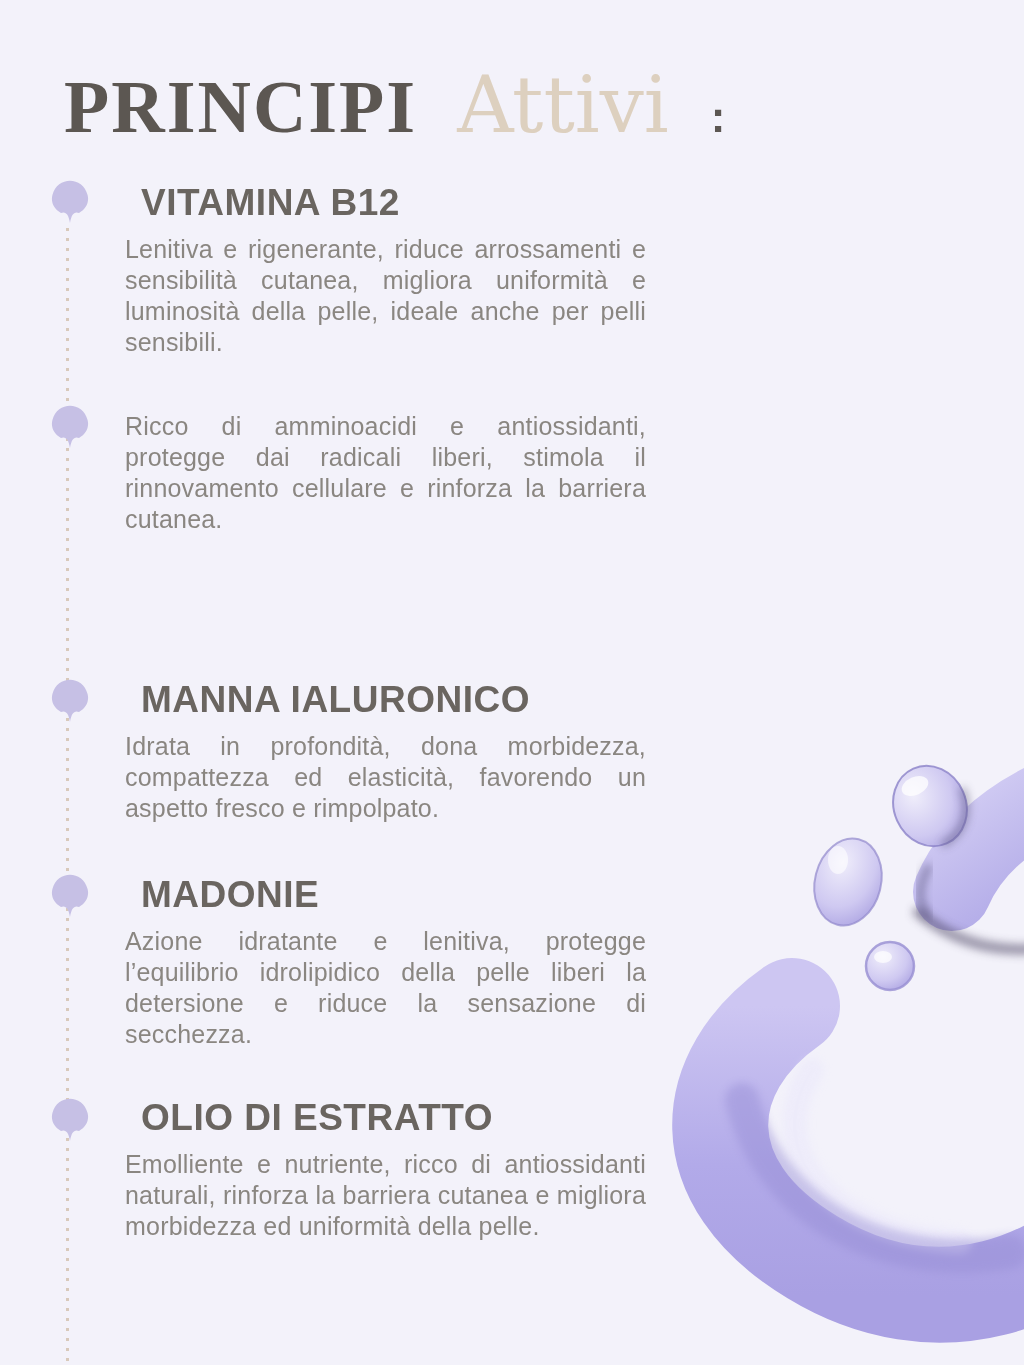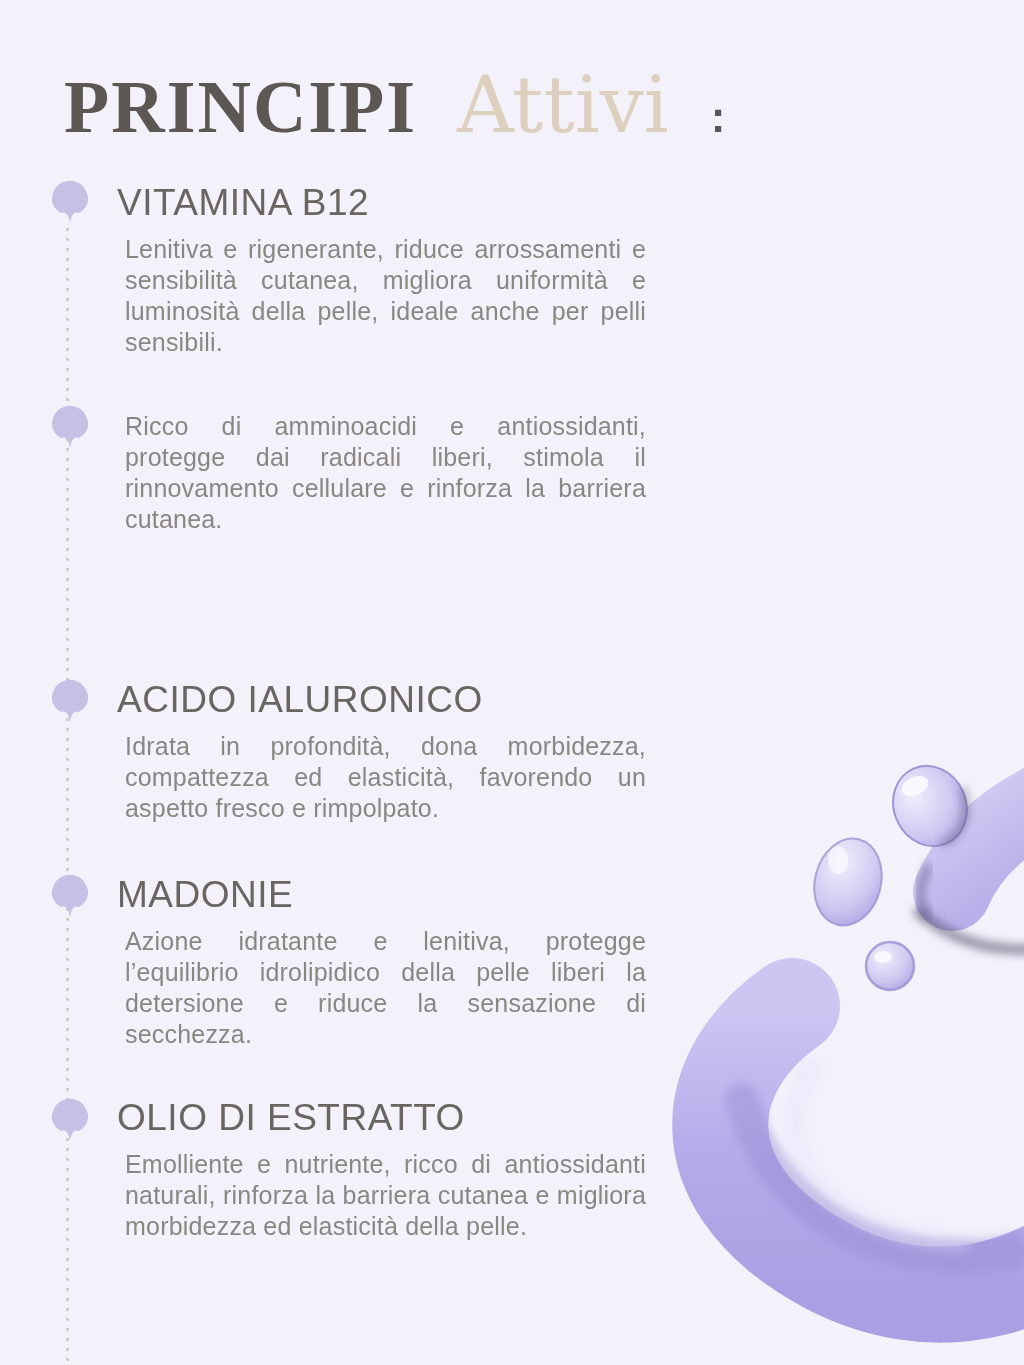--- a/index.html
+++ b/index.html
@@ -18,22 +18,22 @@
     font-family:"Liberation Serif",serif;font-weight:700;font-size:74px;line-height:90px;
     letter-spacing:2px;color:var(--title-color,#5c5752);
   }
   .title .script{
     font-family:"DejaVu Serif",serif;font-weight:400;font-size:78px;
     color:var(--script-color,#ddd0bf);margin-left:12px;
   }
   .title .colon{font-size:44px;font-weight:600;color:var(--title-color,#5c5752);margin-left:14px;}
   .section{position:absolute;left:117px;width:537px;z-index:2;}
   .heading{
-    font-size:37px;font-weight:400;line-height:46px;letter-spacing:.5px;
-    color:var(--heading-color,#6a6560);max-width:500px;
+    font-size:37px;font-weight:700;line-height:46px;letter-spacing:.5px;
+    color:var(--heading-color,#6a6560);max-width:500px;margin-left:24px;
   }
   .desc{
     margin:8px;font-size:25px;line-height:31px;letter-spacing:.2px;
     color:var(--body-color,#8a8681);text-align:justify;
   }
   .leaf{position:absolute;left:51px;width:38px;height:44px;z-index:2;}
 </style>
 </head>
 <body>
 
@@ -115,27 +115,27 @@
   <div class="section" style="top:180px">
     <div class="heading">VITAMINA B12</div>
     <p class="desc">Lenitiva e rigenerante, riduce arrossamenti e sensibilità cutanea, migliora uniformità e luminosità della pelle, ideale anche per pelli sensibili.</p>
   </div>
 
   <div class="section" style="top:403px">
     <p class="desc">Ricco di amminoacidi e antiossidanti, protegge dai radicali liberi, stimola il rinnovamento cellulare e rinforza la barriera cutanea.</p>
   </div>
 
   <div class="section" style="top:677px">
-    <div class="heading">ACIDO IALURONICO</div>
+    <div class="heading">MANNA IALURONICO</div>
     <p class="desc">Idrata in profondità, dona morbidezza, compattezza ed elasticità, favorendo un aspetto fresco e rimpolpato.</p>
   </div>
 
   <div class="section" style="top:872px">
     <div class="heading">MADONIE</div>
     <p class="desc">Azione idratante e lenitiva, protegge l’equilibrio idrolipidico della pelle liberi la detersione e riduce la sensazione di secchezza.</p>
   </div>
 
   <div class="section" style="top:1095px">
     <div class="heading">OLIO DI ESTRATTO</div>
-    <p class="desc">Emolliente e nutriente, ricco di antiossidanti naturali, rinforza la barriera cutanea e migliora morbidezza ed elasticità della pelle.</p>
+    <p class="desc">Emolliente e nutriente, ricco di antiossidanti naturali, rinforza la barriera cutanea e migliora morbidezza ed uniformità della pelle.</p>
   </div>
 
 </div>
 
 </body></html>

